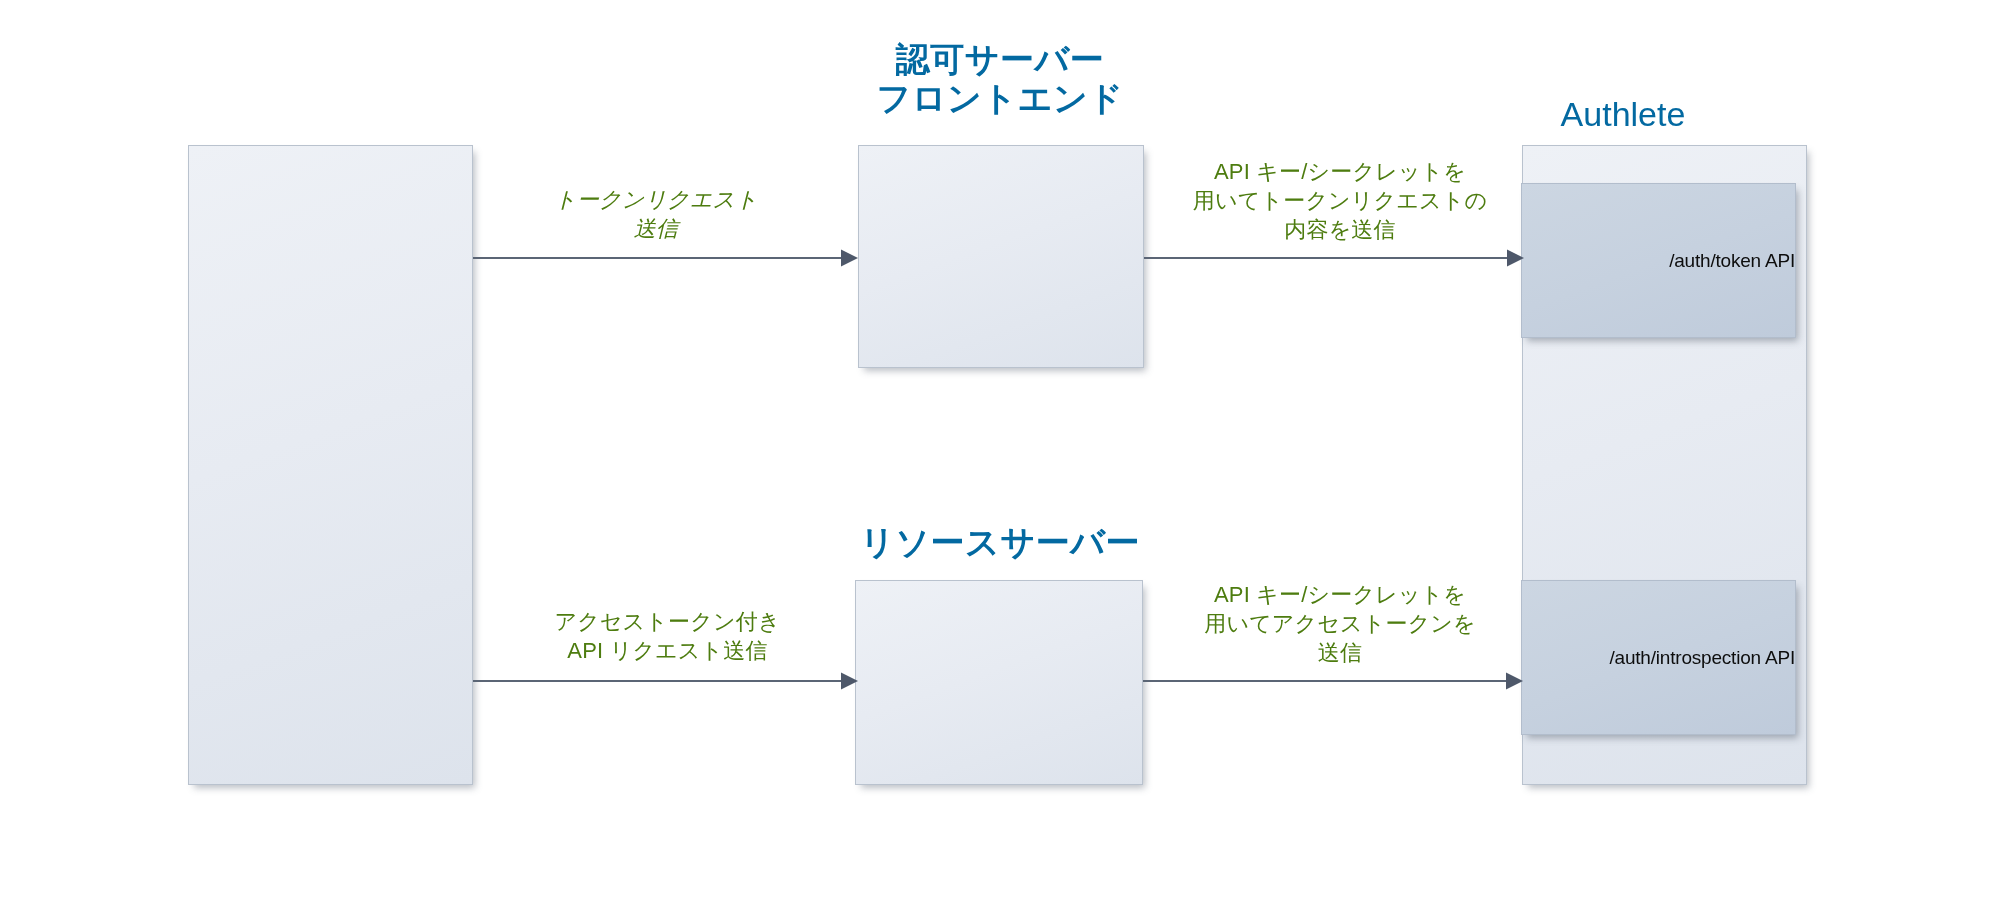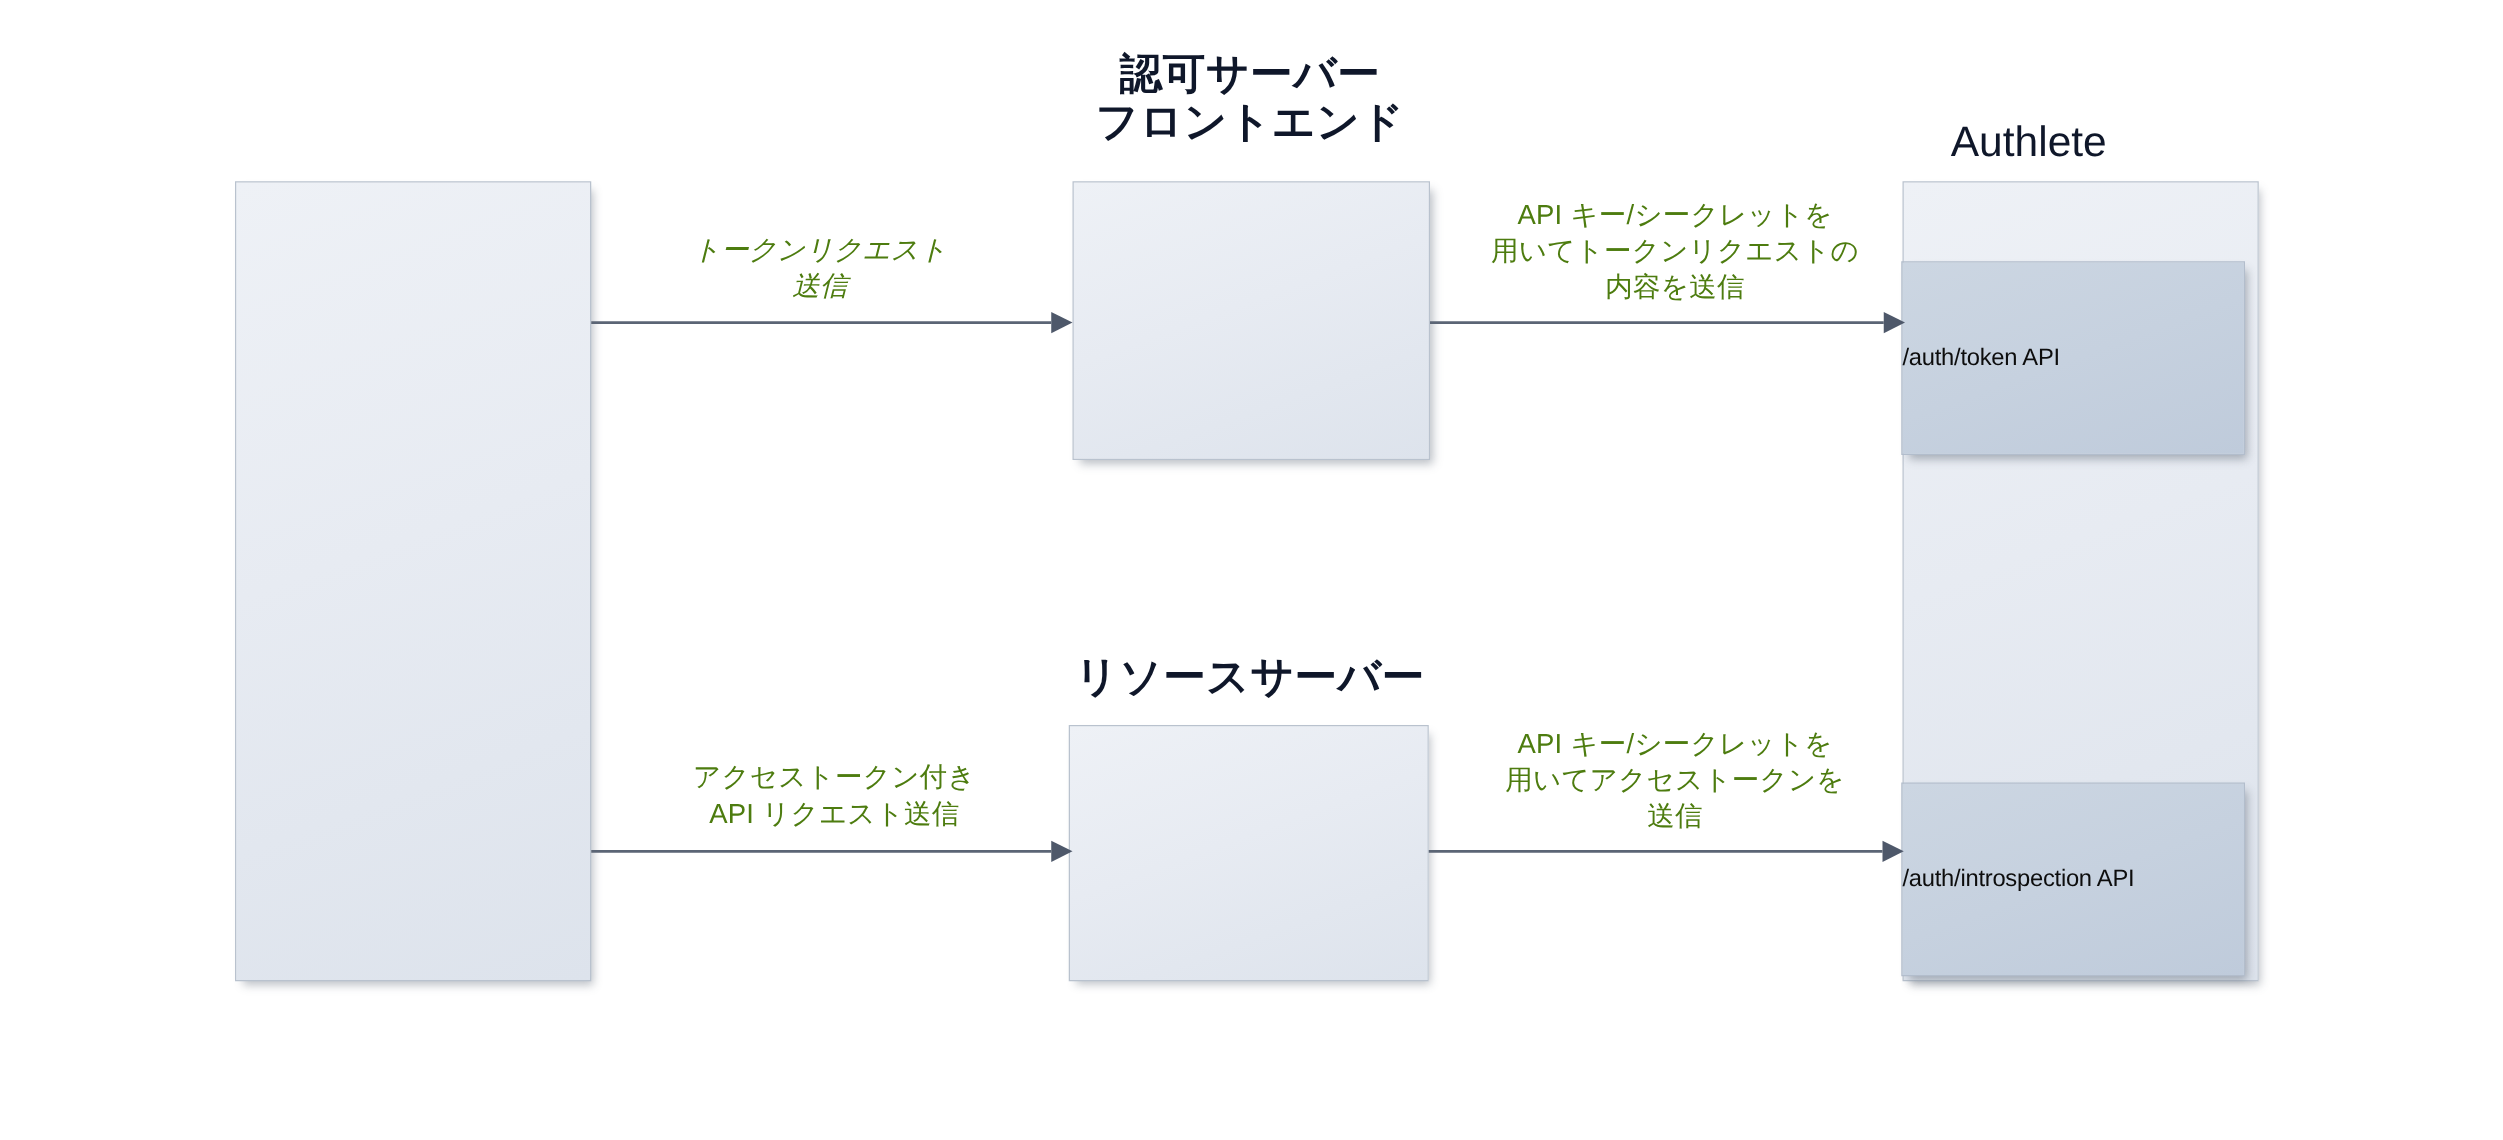--- a/index.html
+++ b/index.html
@@ -20,21 +20,21 @@
     overflow: hidden;
   }
 
   
   .node-title {
     position: absolute;
     text-align: center;
     font-size: 34px;
     font-weight: 700;
     line-height: 1.16;
-    color: #0f172a;
+    color: #0369a1;
     letter-spacing: 0.5px;
     white-space: pre-line;
   }
   .node-title.latin {
     font-weight: 400;
     letter-spacing: 0px;
   }
 
   
   .box {
@@ -43,22 +43,21 @@
     background: linear-gradient(160deg, #eef1f6 0%, #e7ebf2 45%, #dde3ec 100%);
     box-shadow: 4px 5px 7px -2px rgba(80, 90, 105, 0.38);
     box-sizing: border-box;
   }
   .box.inner-api {
     border: 1px solid #b2bdcc;
     background: linear-gradient(160deg, #ccd6e2 0%, #c6d1df 50%, #bfcbdb 100%);
     box-shadow: 4px 5px 7px -2px rgba(70, 80, 95, 0.42);
     display: flex;
     align-items: center;
-    justify-content: flex-start;
-    margin-top: 26px;
+    justify-content: flex-end;
   }
   .api-label {
     font-size: 19px;
     font-weight: 400;
     color: #0d0d0d;
     letter-spacing: -0.2px;
     white-space: nowrap;
   }
 
   
@@ -100,21 +99,21 @@
   <div class="node-title" style="left:820px; top:523px; width:360px;">リソースサーバー</div>
   <div class="box" style="left:855px; top:580px; width:288px; height:205px;"></div>
 
   <div class="node-title latin" style="left:1433px; top:95px; width:380px;">Authlete</div>
   <div class="box" style="left:1522px; top:145px; width:285px; height:640px;"></div>
 
   <div class="box inner-api" style="left:1521px; top:183px; width:275px; height:155px;">
     <span class="api-label">/auth/token API</span>
   </div>
 
-  <div class="box inner-api" style="left:1521px; top:600px; width:275px; height:155px;">
+  <div class="box inner-api" style="left:1521px; top:580px; width:275px; height:155px;">
     <span class="api-label">/auth/introspection API</span>
   </div>
 
   <svg class="arrow-svg" style="left:473px; top:242px; width:390px; height:32px;" viewBox="0 0 390 32">
     <line class="arrow-line" x1="0" y1="16" x2="368" y2="16"></line>
     <polygon class="arrow-head" points="368,7.5 385,16 368,24.5"></polygon>
   </svg>
   <div class="edge-label" style="left:471px; top:185px; width:370px;font-style:italic;">トークンリクエスト
 送信</div>
 

